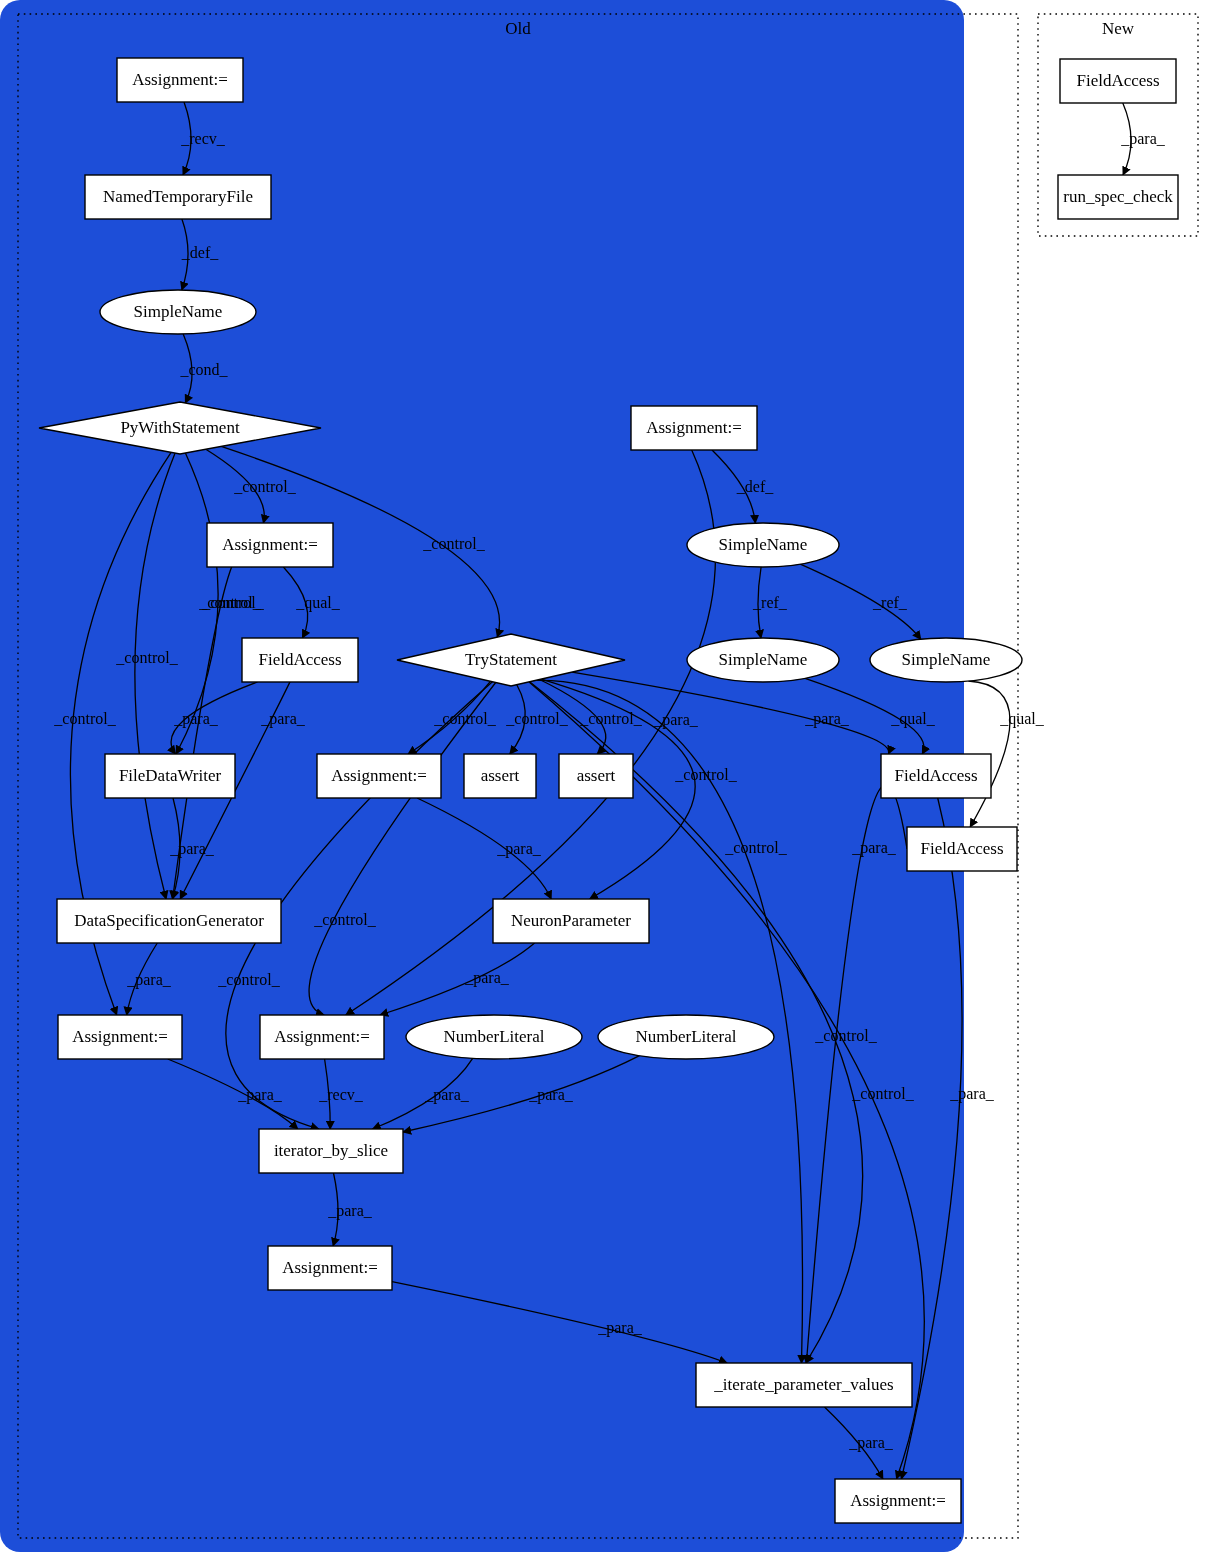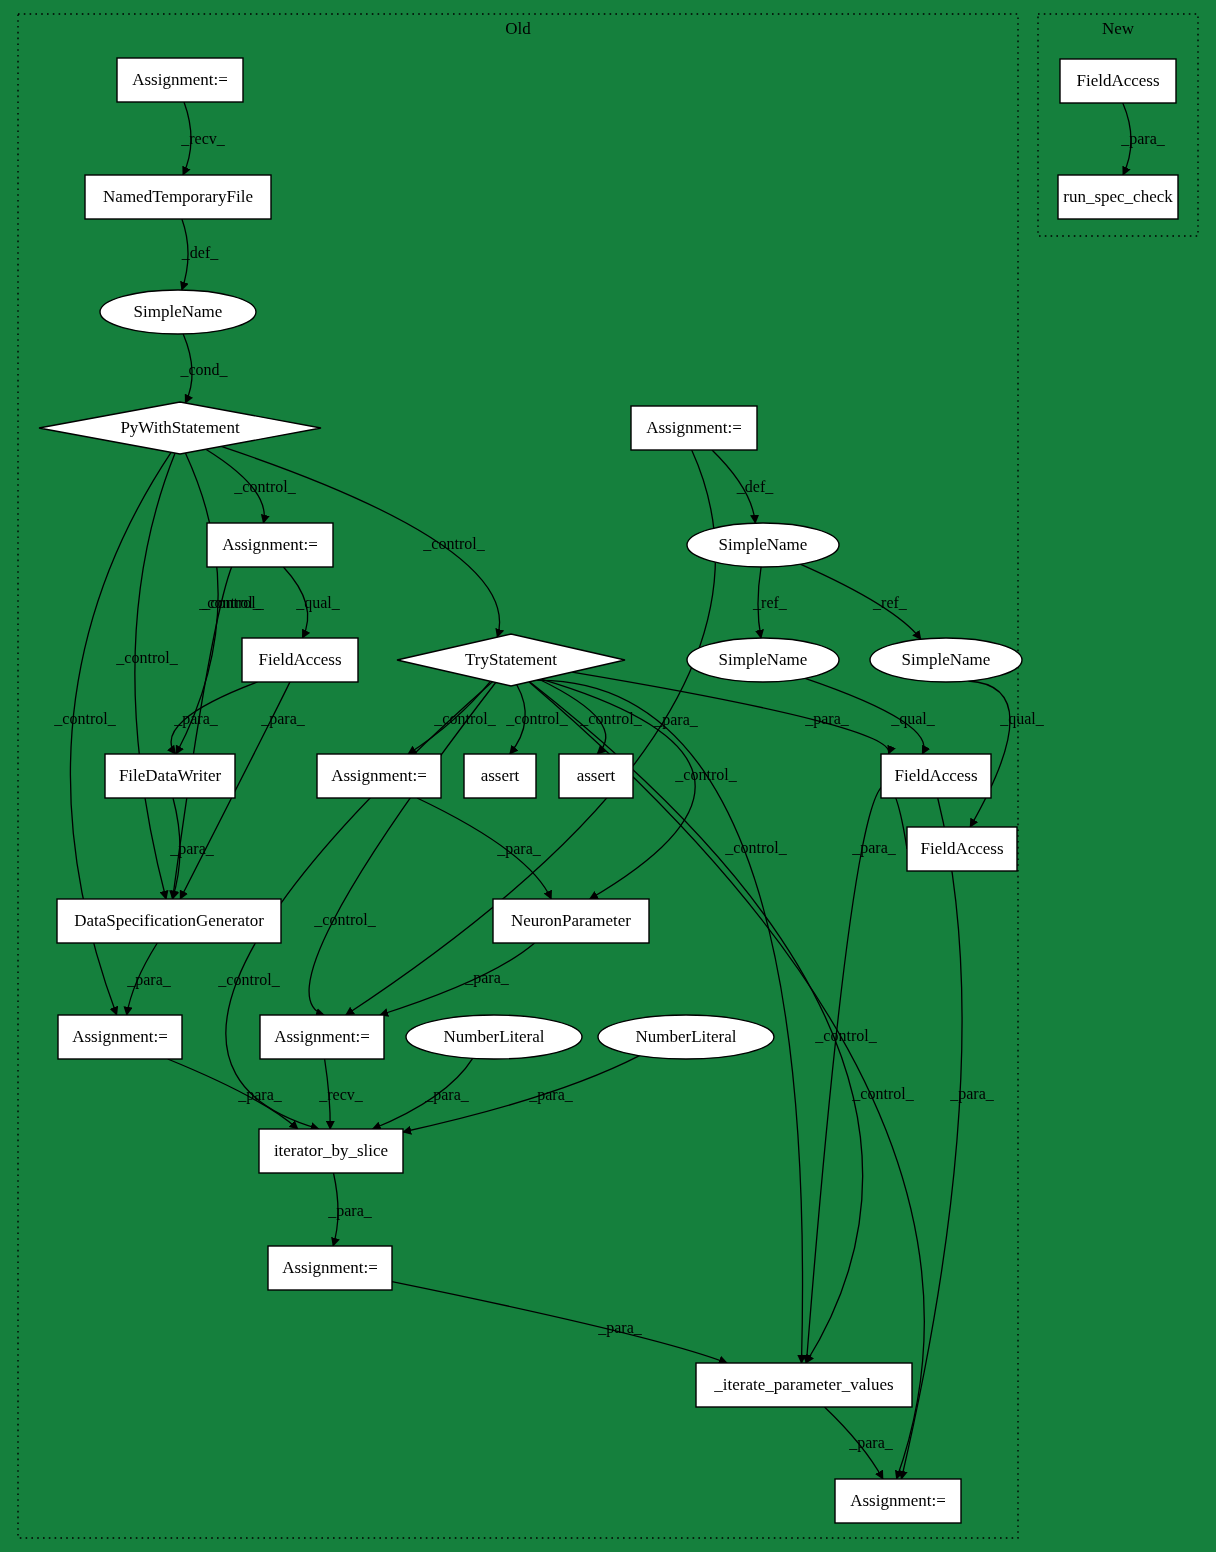--- a/index.html
+++ b/index.html
@@ -2,24 +2,25 @@
 <html><head>
 <meta charset="utf-8">
 <style>
   html, body {
     margin: 0;
     padding: 0;
     background: #ffffff;
   }
   #canvas {
     position: relative;
-    width: 1216px;
+    width: 964px;
     height: 1552px;
-    background: #15803d;
-    font-family: "Liberation Serif", "DejaVu Serif", serif;
+    background: #1d4ed8;
+    font-family: "Liberation Serif", "DejaVu Serif", serif;
+    border-radius: 20px;
   }
   svg#graph {
     position: absolute;
     top: 0; left: 0;
     width: 1216px;
     height: 1552px;
     display: block;
   }
   .node-shape {
     fill: #ffffff;

